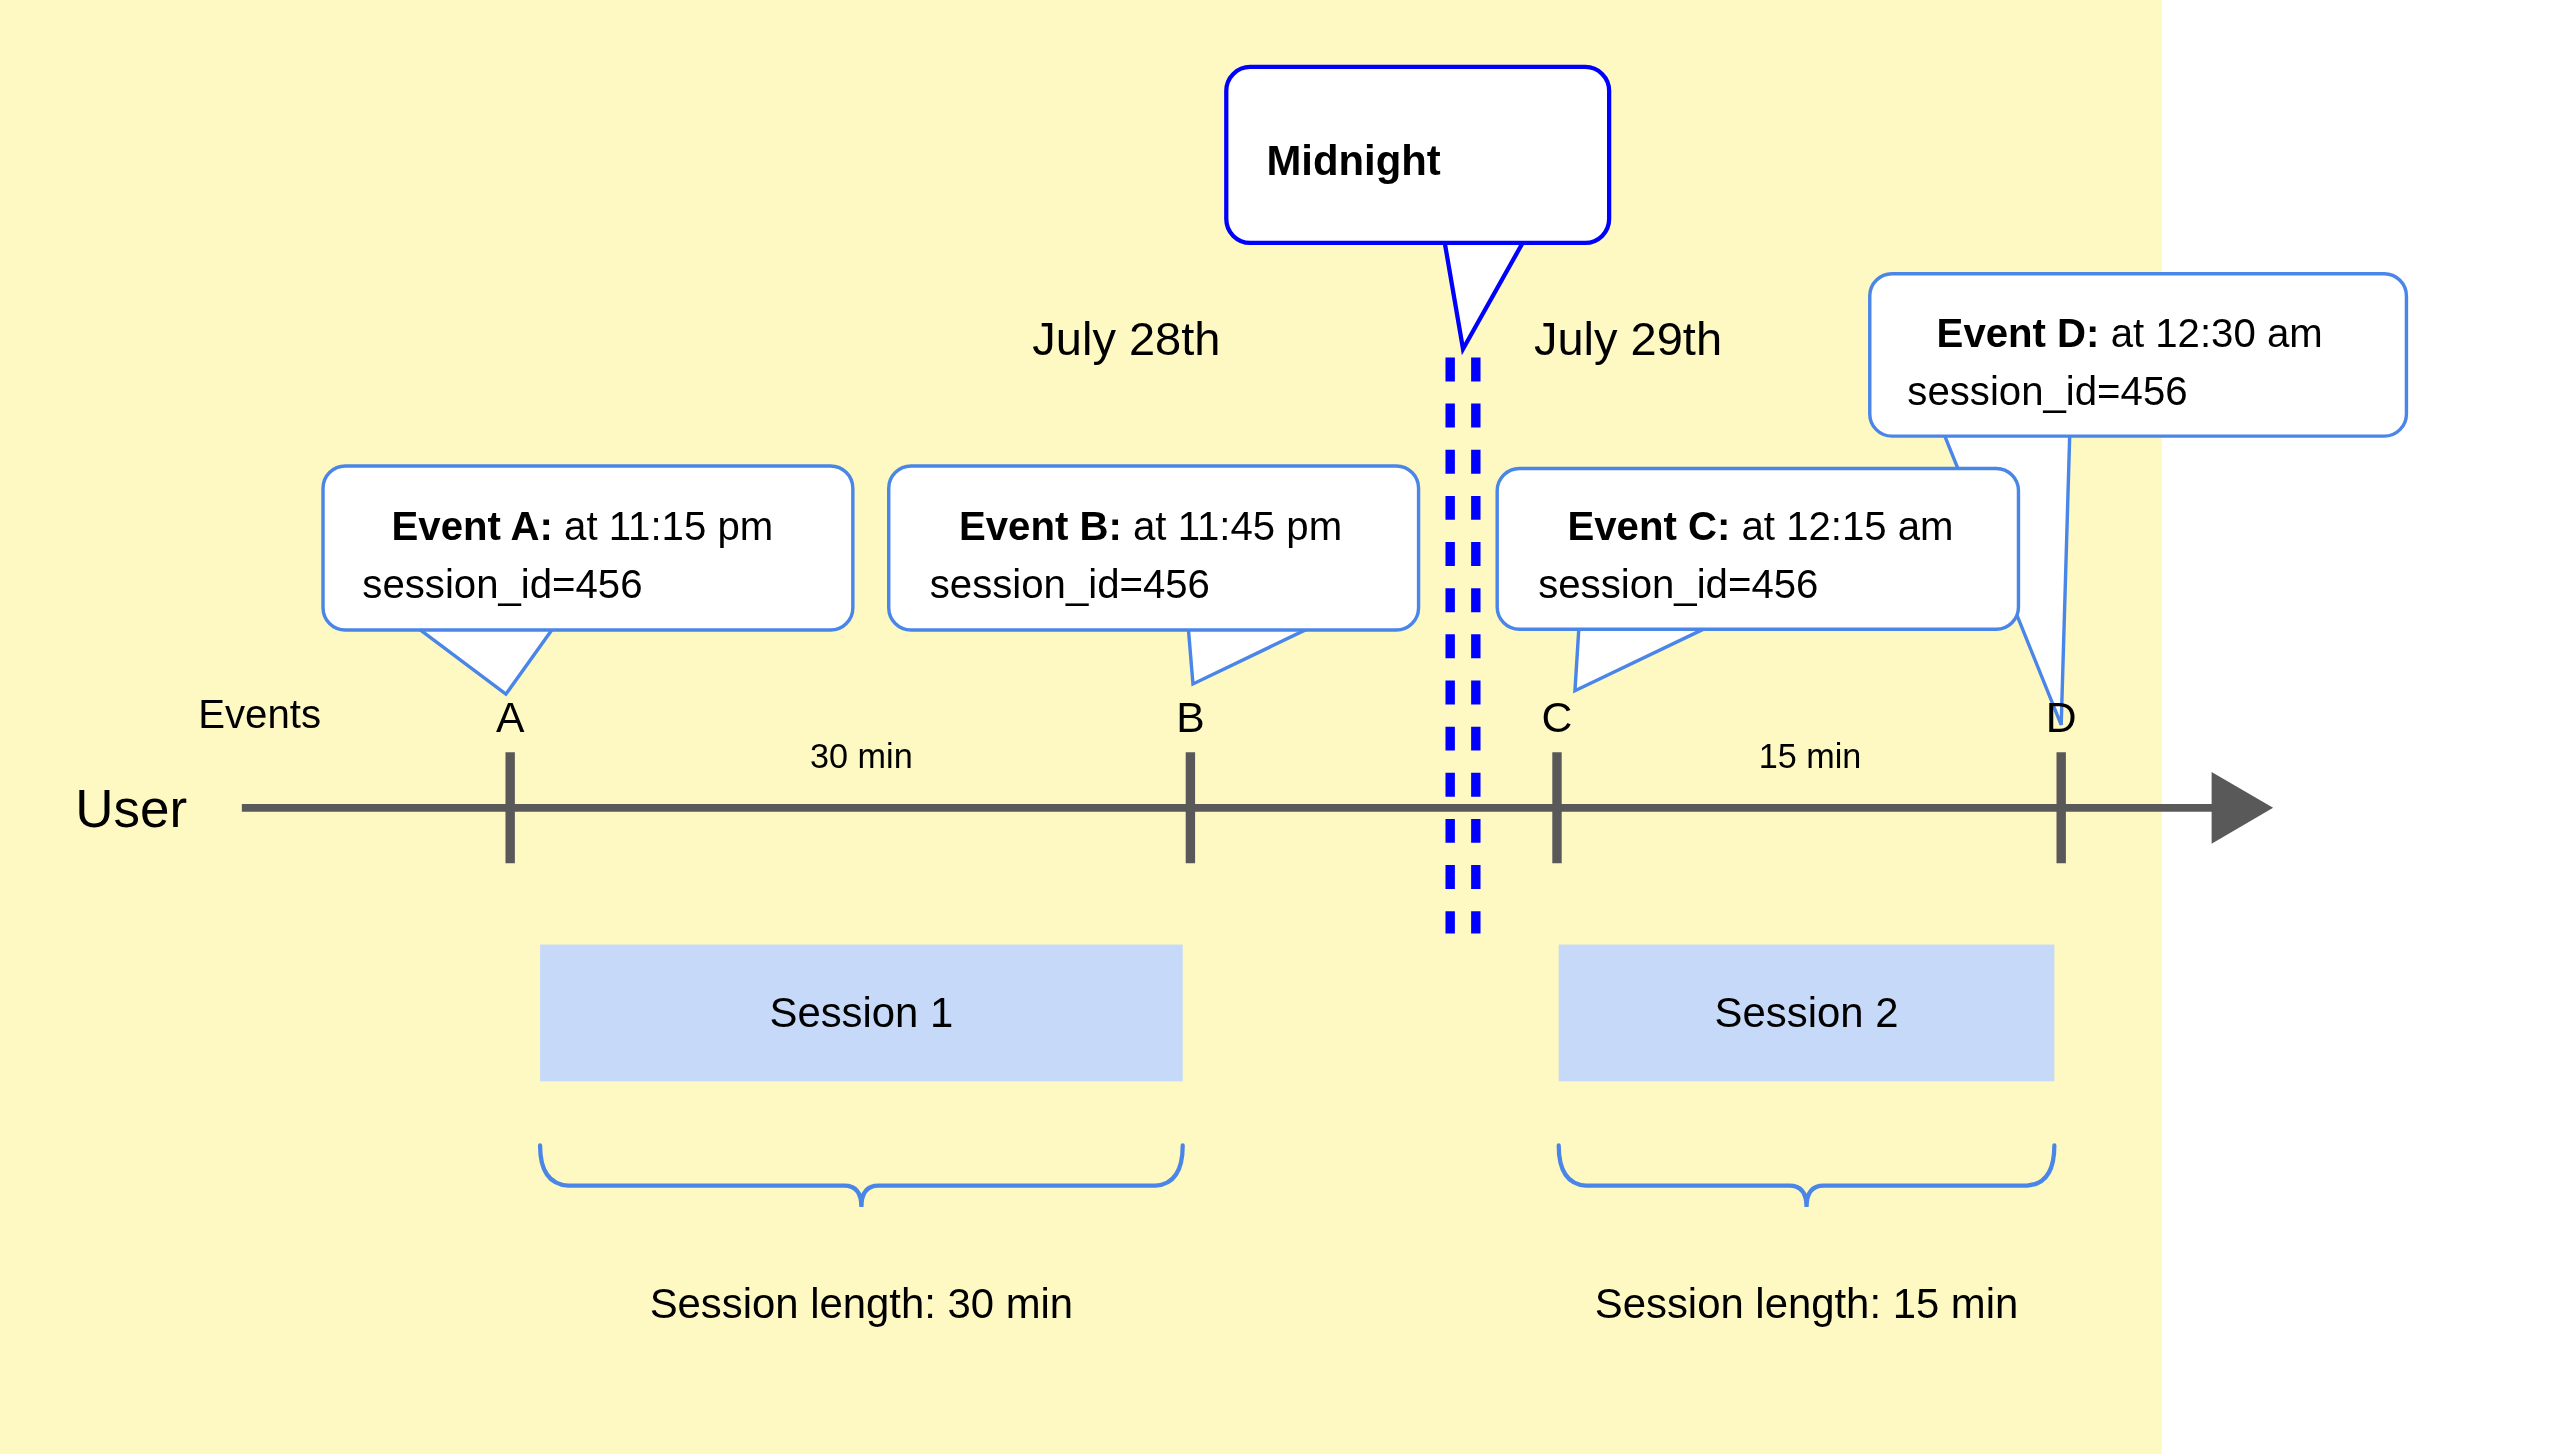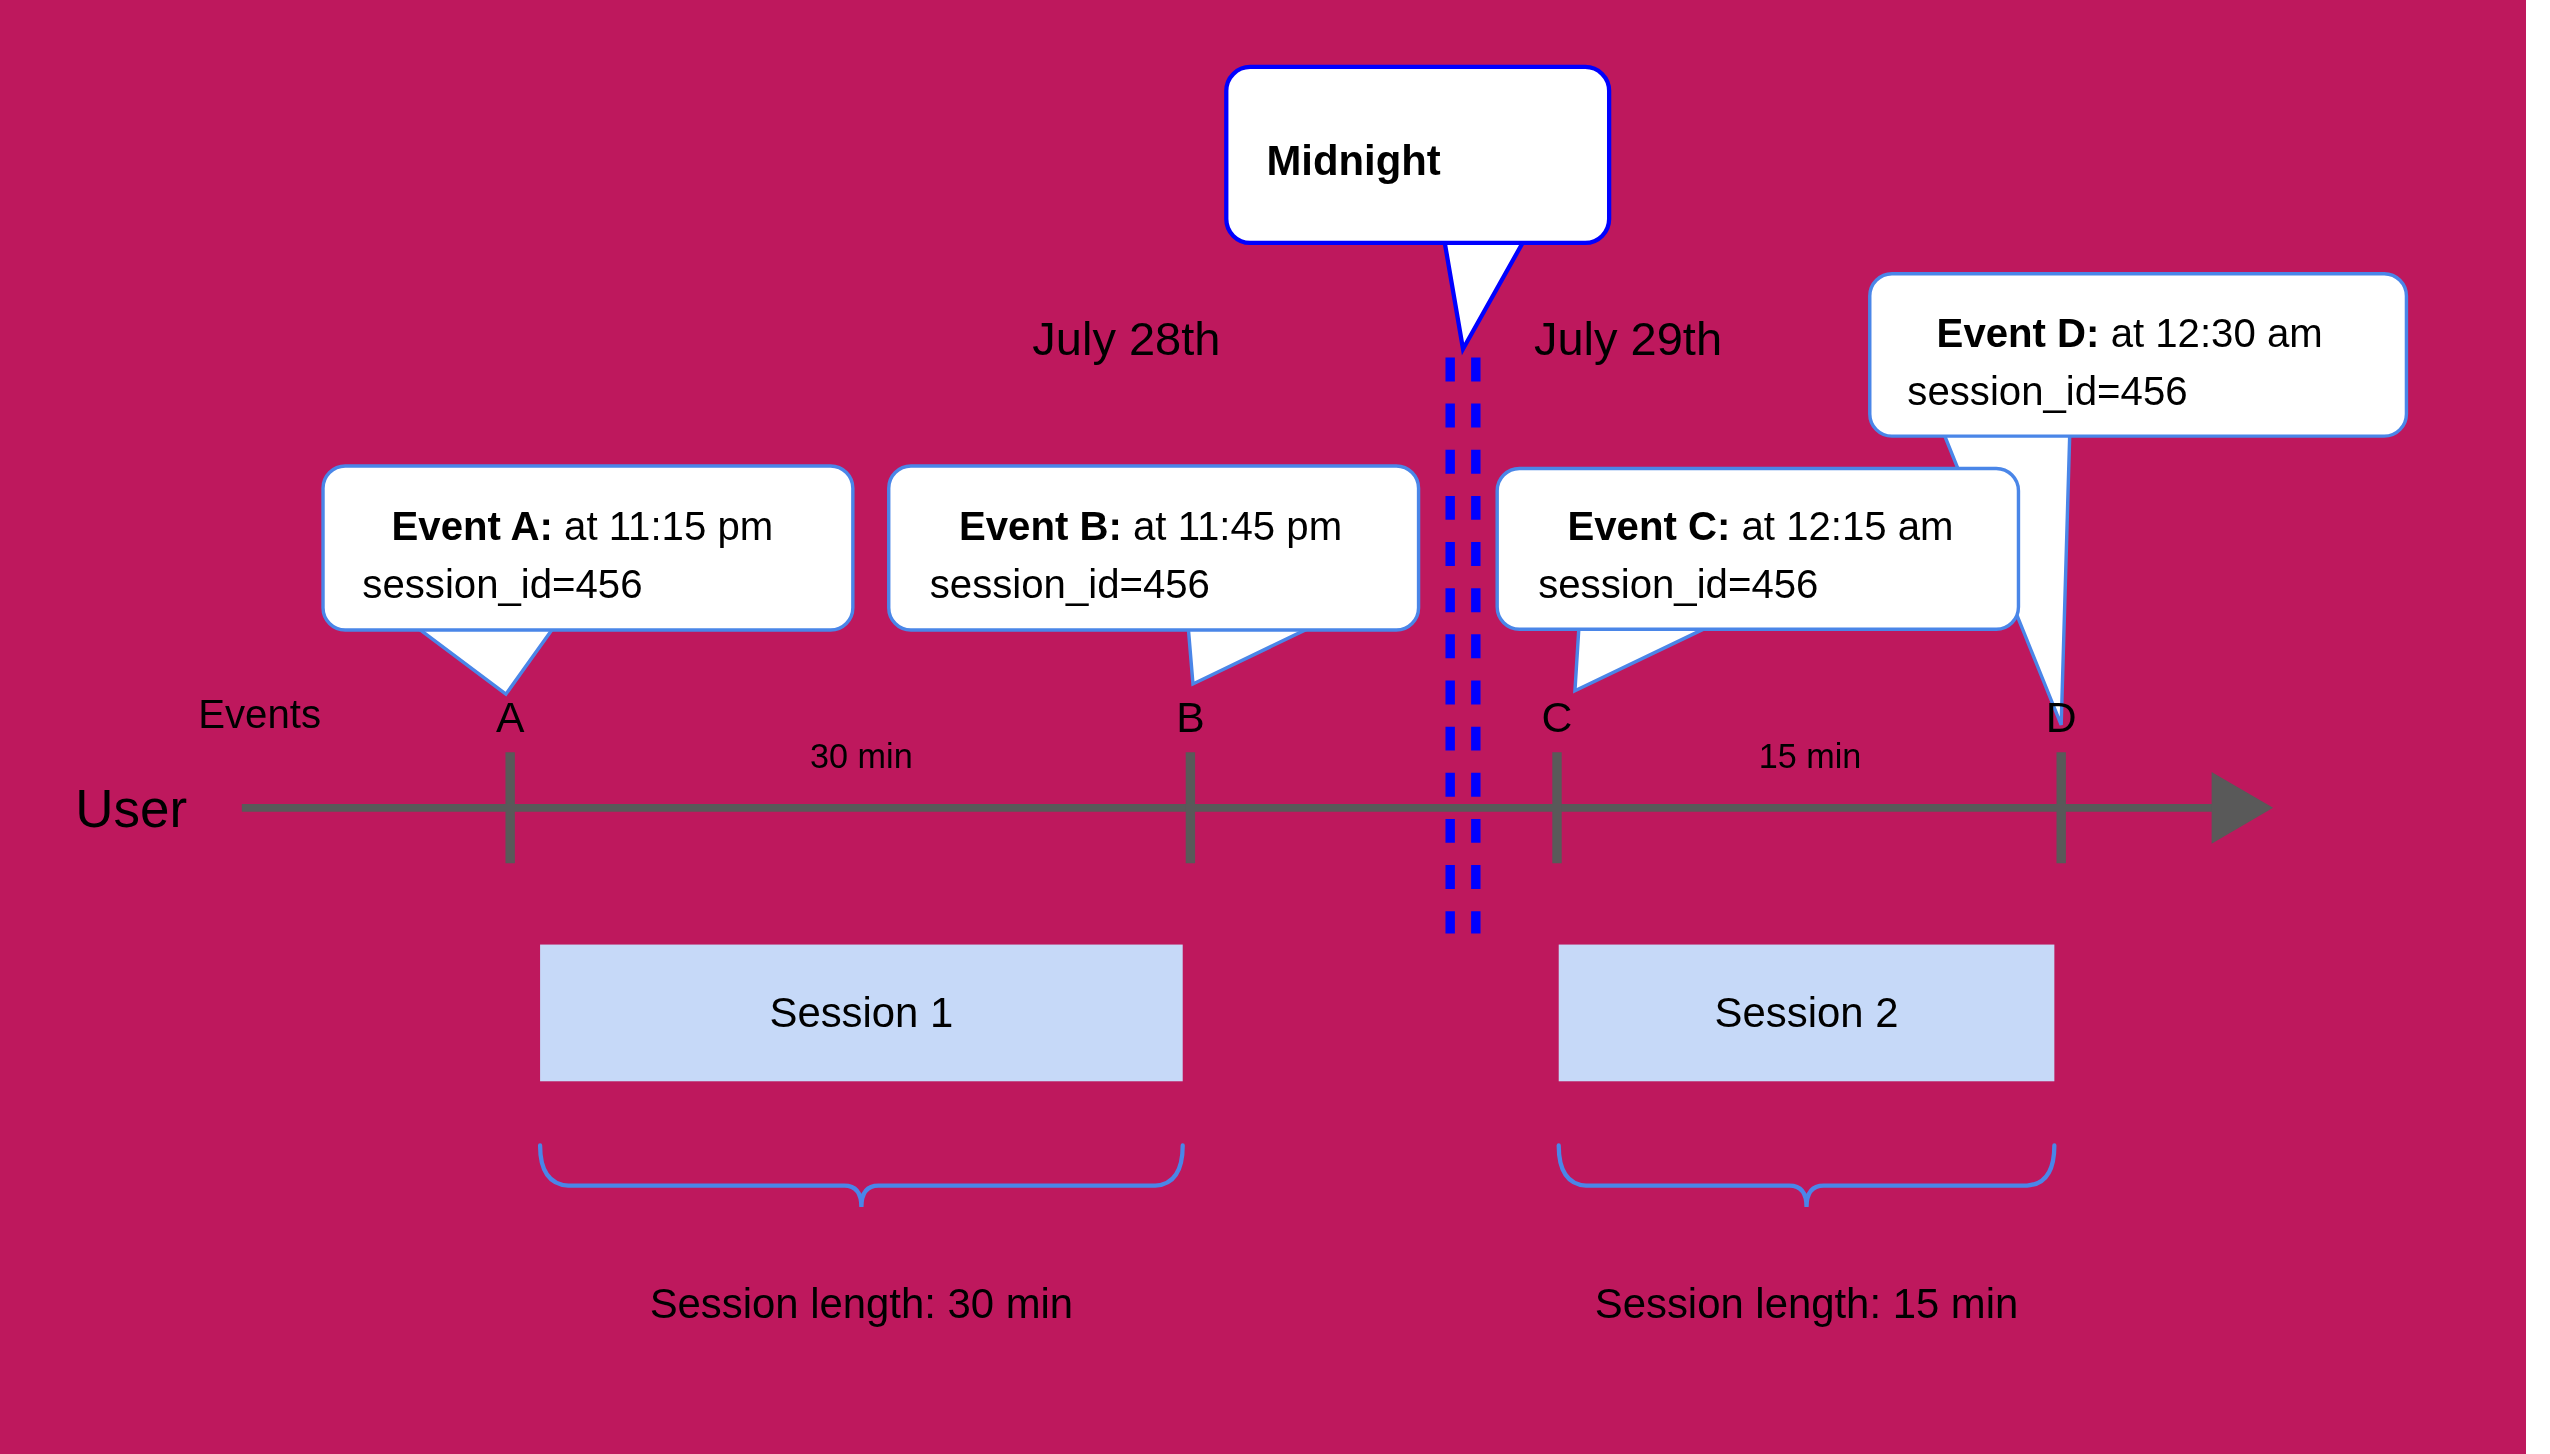--- a/index.html
+++ b/index.html
@@ -8,23 +8,23 @@
     background: #ffffff;
   }
   body {
     width: 2550px;
     height: 1455px;
     font-family: "Liberation Sans", sans-serif;
     overflow: hidden;
   }
   #diagram-root {
     position: relative;
-    width: 2526px;
+    width: 2162px;
     height: 1455px;
-    background: #be185d;
+    background: #fef9c3;
   }
   svg.diagram {
     display: block;
     width: 2550px;
     height: 1455px;
   }
   text {
     font-family: "Liberation Sans", sans-serif;
     fill: #000000;
     white-space: pre;

